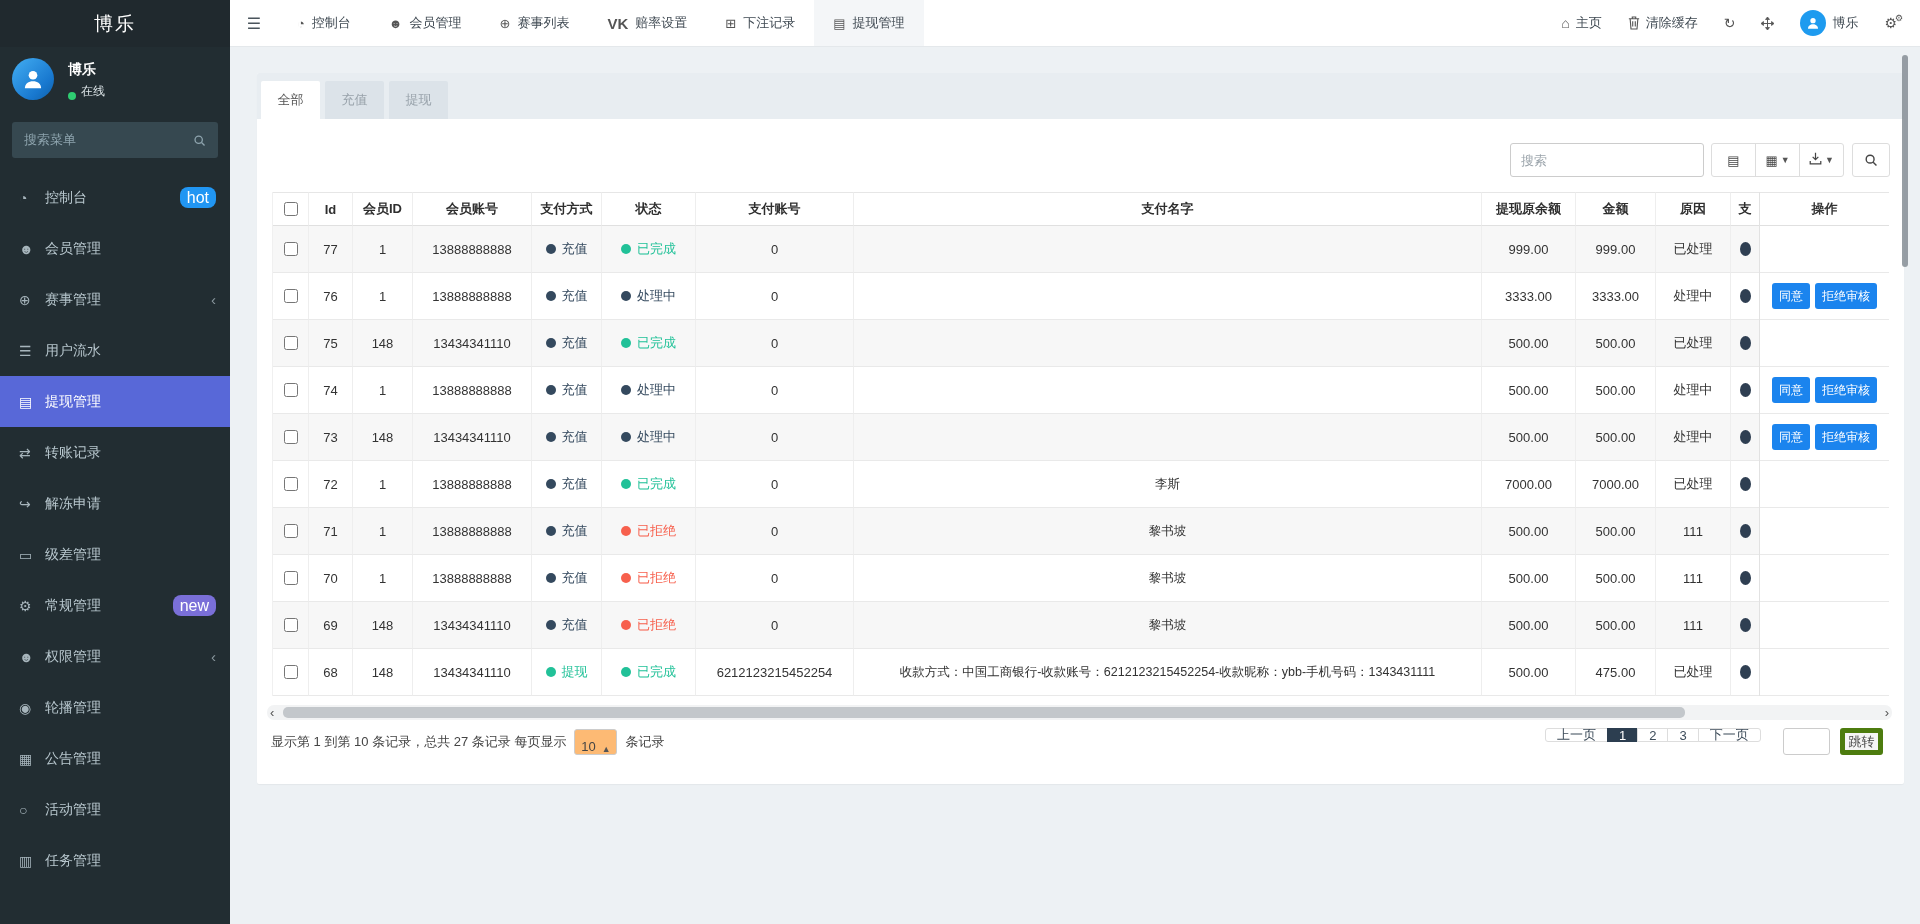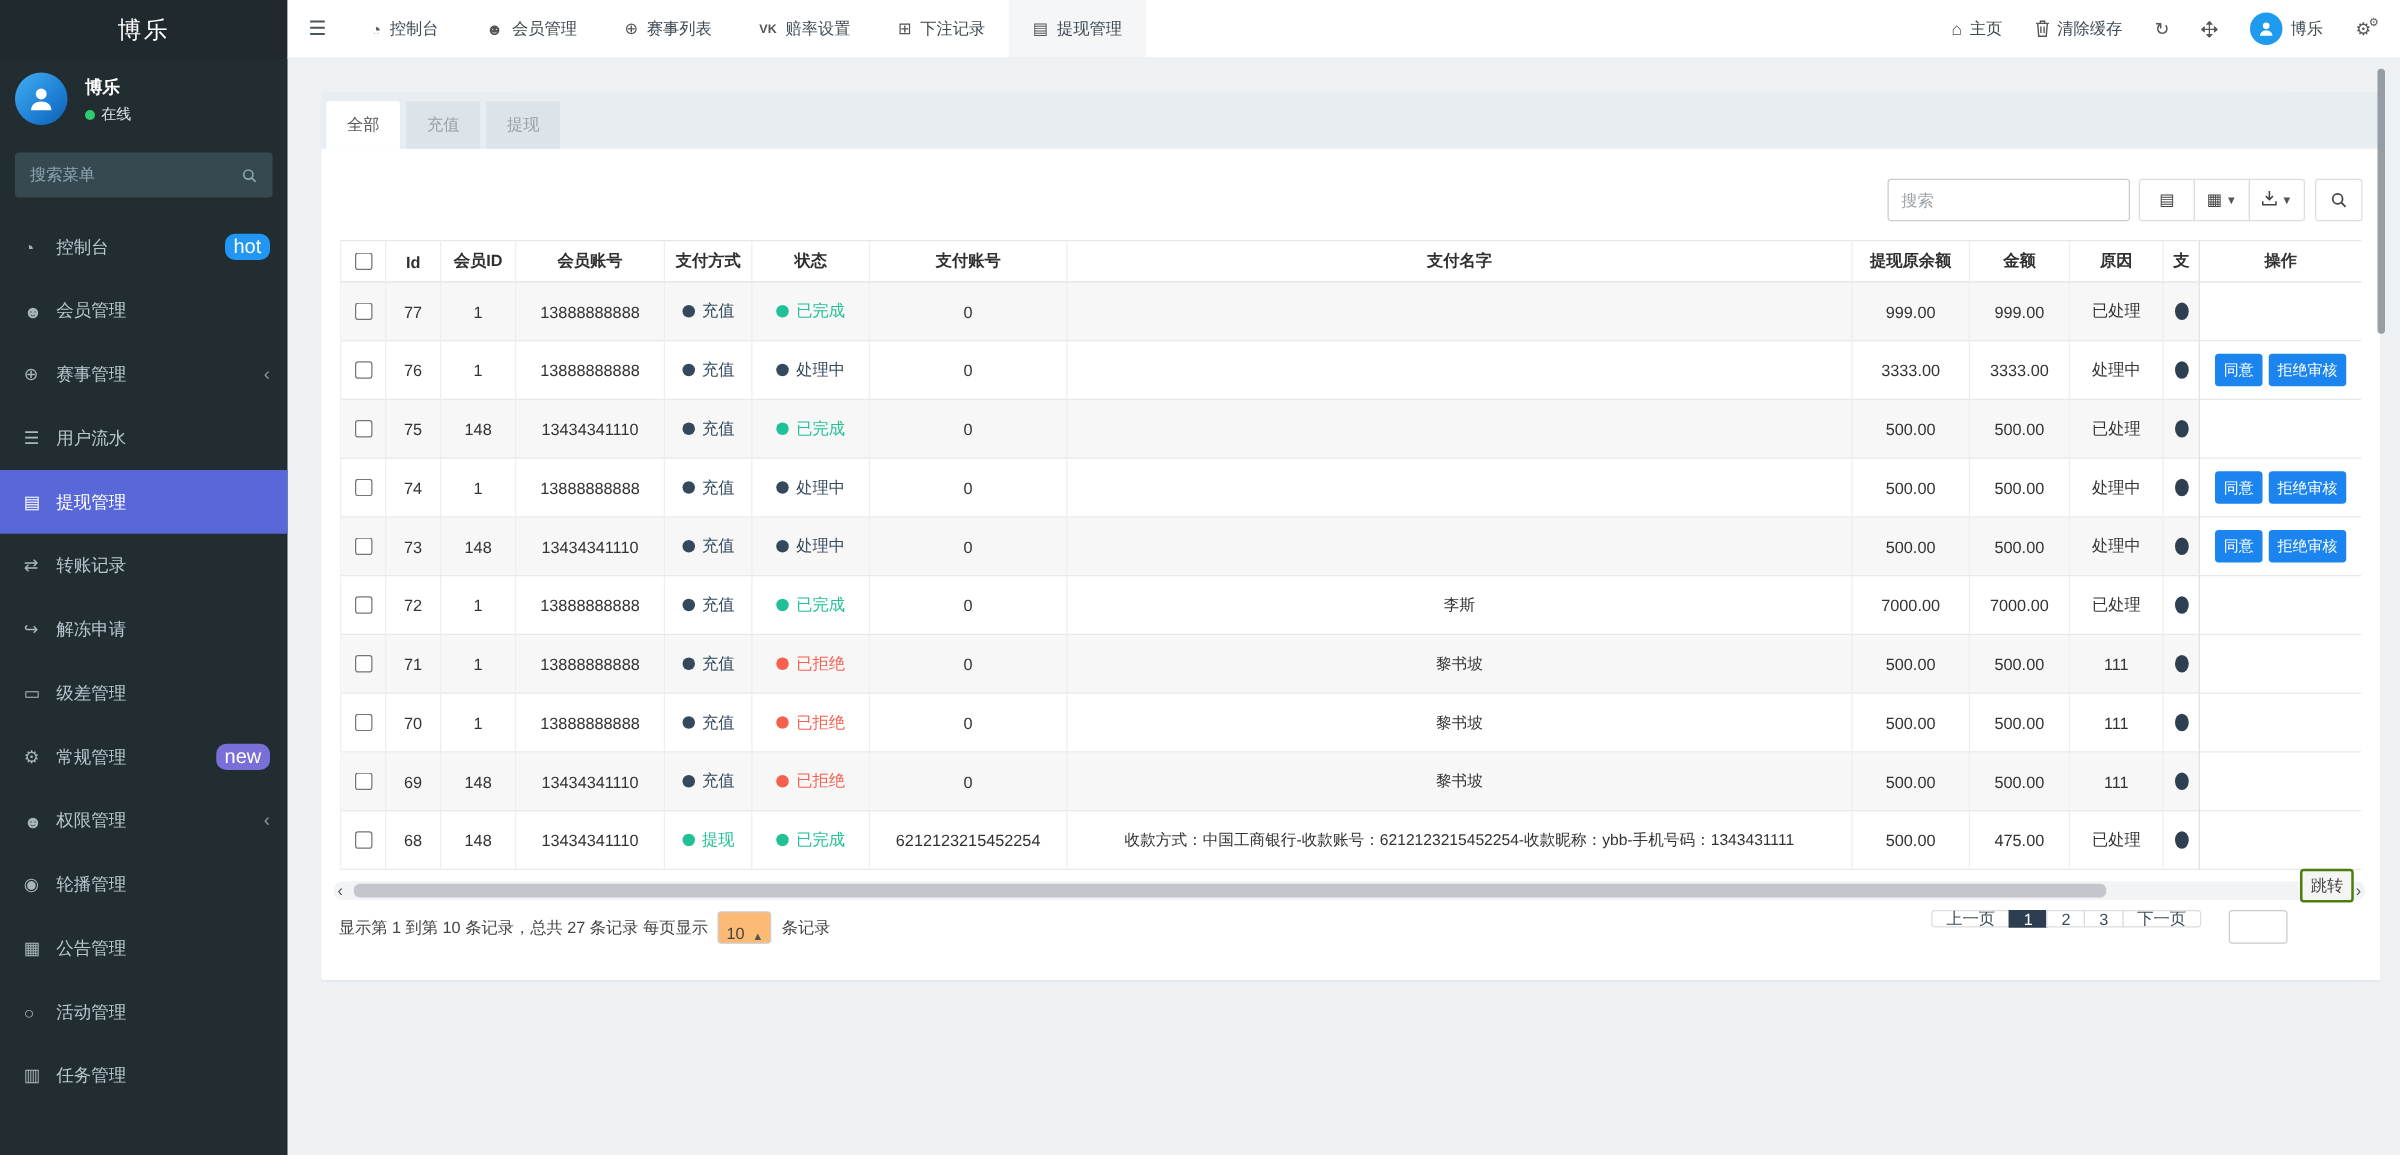--- a/index.html
+++ b/index.html
@@ -6,38 +6,38 @@
   html,body { width:1920px; height:924px; }
   body { font-family:"Liberation Sans","DejaVu Sans",sans-serif; font-size:13px; color:#333; background:#edf1f4; overflow:hidden; }
   .screen { position:relative; width:1920px; height:924px; overflow:hidden; }
 
   
   .sidebar { position:absolute; left:0; top:0; width:230px; height:924px; background:#222d32; }
   .logo { height:47px; background:#20292e; color:#fff; font-size:19px; display:flex; align-items:center; justify-content:center; letter-spacing:2px; cursor:pointer; }
   .user-panel { position:relative; height:70px; }
   .avatar { position:absolute; left:12px; top:11px; width:42px; height:42px; border-radius:50%; background:linear-gradient(135deg,#43aef3 0%,#1878cf 70%,#0f5fa8 100%); display:flex; align-items:center; justify-content:center; overflow:hidden; }
   .uname { position:absolute; left:68px; top:14px; color:#fff; font-size:14px; font-weight:bold; }
-  .ustatus { position:absolute; left:68px; top:36px; color:#dfe7ea; font-size:12px; display:flex; align-items:center; gap:5px; }
+  .ustatus { position:absolute; left:68px; top:36px; color:#dfe7ea; font-size:12px; display:flex; align-items:flex-end; gap:5px; }
   .dot-online { width:8px; height:8px; border-radius:50%; background:#2ecc71; display:inline-block; }
   .side-search { position:absolute; left:12px; top:122px; width:206px; height:36px; background:#364850; border-radius:3px; display:flex; align-items:center; justify-content:space-between; padding:0 12px; color:#8ea4ae; font-size:13px; cursor:text; }
   .menu { position:absolute; left:0; top:172px; right:0; }
   .mitem { height:51px; display:flex; align-items:center; padding:0 14px 0 19px; color:#b8c7ce; font-size:14px; cursor:pointer; }
   .mitem .ic { width:22px; margin-right:4px; font-size:14px; color:#a7b5bc; text-align:left; flex:none; }
   .mitem.active { background:#5868d8; color:#fff; }
   .mitem.active .ic { color:#fff; }
   .mbadge { margin-left:auto; font-size:16px; color:#fff; border-radius:8px; padding:2px 7px; line-height:1.1; }
   .mchev { margin-left:auto; color:#8a979e; font-size:15px; }
 
   
   .navbar { position:absolute; left:230px; top:0; width:1690px; height:47px; background:#fff; border-bottom:1px solid #e4e8eb; display:flex; align-items:stretch; }
   .nav-toggle { width:48px; display:flex; align-items:center; justify-content:center; font-size:16px; color:#4a545c; cursor:pointer; }
   .nav-left { display:flex; align-items:stretch; }
   .nitem { display:flex; align-items:center; gap:7px; padding:0 19px; font-size:13px; color:#3f4952; cursor:pointer; white-space:nowrap; }
   .nitem .ic { color:#555; font-size:13px; }
-  .nitem .ic.vk { font-weight:bold; font-size:10px; letter-spacing:0; }
+  .nitem .ic.vk { font-weight:bold; font-size:15px; letter-spacing:0; }
   .nitem.active { background:#f4f6f8; }
   .nav-right { margin-left:auto; display:flex; align-items:stretch; padding-right:10px; }
   .ritem { display:flex; align-items:center; gap:6px; padding:0 13px; color:#3f4952; font-size:13px; cursor:pointer; }
   .ritem .ic { color:#555; font-size:14px; display:flex; align-items:center; }
   .mini-avatar { width:26px; height:26px; border-radius:50%; background:#1e9bef; display:flex; align-items:center; justify-content:center; overflow:hidden; }
   .cogs { position:relative; font-size:15px; }
   .cogs .small-gear { position:absolute; font-size:9px; right:-6px; top:-2px; }
 
   
   .panel { position:absolute; left:257px; top:73px; width:1647px; height:711px; background:#fff; border-radius:2px; box-shadow:0 1px 1px rgba(0,0,0,.04); }
@@ -85,21 +85,21 @@
   
   .pg-info { position:absolute; left:14px; top:609px; height:27px; display:flex; align-items:center; font-size:13px; color:#444; gap:8px; }
   .perpage { min-width:43px; height:26px; border:1px solid #ccc; border-radius:3px; background:#fdba74; display:flex; align-items:flex-end; justify-content:center; gap:6px; font-size:13px; color:#444; cursor:pointer; }
   .caret-up { font-size:9px; color:#555; }
   .pg-right { position:absolute; left:1288px; top:609px; display:flex; align-items:center; }
   .pbtn { height:14px; border:1px solid #ddd; background:#fff; display:flex; align-items:center; justify-content:center; font-size:13px; color:#3d4c5a; padding:0 11px; margin-left:-1px; cursor:pointer; }
   .pbtn:first-child { margin-left:0; border-radius:3px 0 0 3px; }
   .pbtn.last { border-radius:0 3px 3px 0; }
   .pbtn.active { background:#2c3e50; border-color:#2c3e50; color:#fff; }
   .jump-input { position:absolute; left:1526px; top:609px; width:47px; height:27px; border:1px solid #ccc; border-radius:3px; outline:none; padding:0 6px; font-family:inherit; }
-  .jump-btn { position:absolute; left:1583px; top:576px; width:43px; height:27px; border:2px solid #4d7c0f; border-radius:3px; background:#f5f5f5; font-size:13px; color:#444; display:flex; align-items:center; justify-content:center; cursor:pointer; }
+  .jump-btn { position:absolute; left:1583px; top:609px; width:43px; height:27px; border:5px solid #4d7c0f; border-radius:3px; background:#f5f5f5; font-size:13px; color:#444; display:flex; align-items:center; justify-content:center; cursor:pointer; }
 
   
   .vthumb { position:absolute; right:12px; top:55px; width:6px; height:212px; background:#868e95; border-radius:3px; opacity:.85; cursor:grab; }
 
   input[type=checkbox] { width:14px; height:14px; cursor:pointer; }
 </style>
 </head>
 <body>
 
 <div class="screen">

